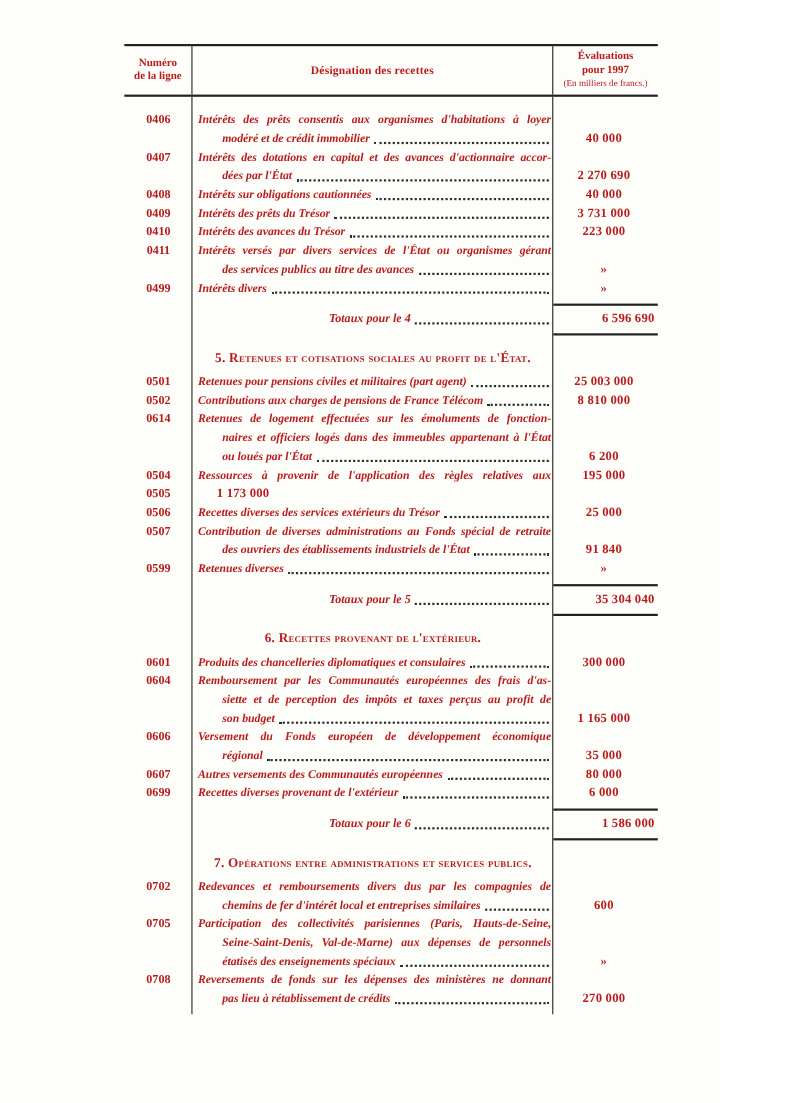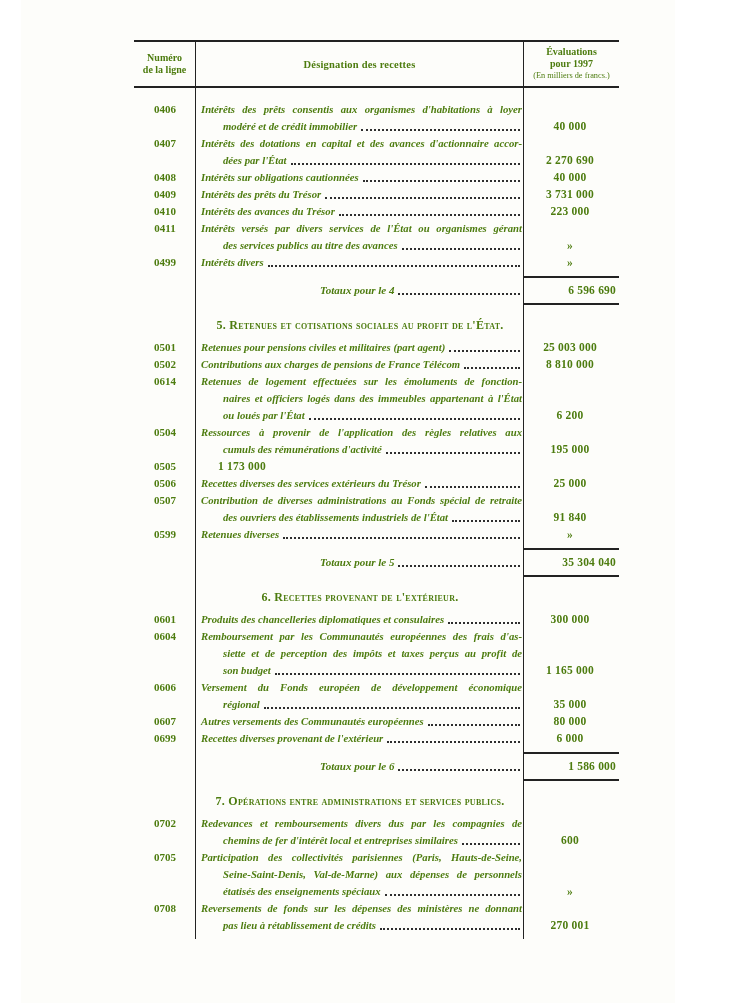--- a/index.html
+++ b/index.html
@@ -1,24 +1,23 @@
 <!DOCTYPE html>
 <html><head>
 <meta charset="utf-8">
 <style>
   html,body{margin:0;padding:0;}
   .page{
     position:relative;
     width:654px;height:1003px;
     background:#fdfdfa;
     font-family:"Liberation Serif","DejaVu Serif",serif;
-    color:#4d7c0f;
+    color:#b91c1c;
     font-weight:bold;
     overflow:hidden;
-    margin-left:21px;
   }
   .table{position:absolute;left:113px;top:40px;width:485px;}
   .thead{
     display:flex;
     border-top:2px solid #222;
     border-bottom:2px solid #222;
     height:48px;
     box-sizing:border-box;
   }
   .hcell{
@@ -204,24 +203,20 @@
               <span class="txt">ou loués par l'État</span>
               <span class="leader"></span>
             </div>
           </div>
           <div class="cell val">6 200</div>
         </div>
         <div class="row item">
           <div class="cell code">0504</div>
           <div class="cell desc">
             <div class="dline j">Ressources à provenir de l'application des règles relatives aux</div>
-            <div class="dline cont last">
-              <span class="txt">cumuls des rémunérations d'activité</span>
-              <span class="leader"></span>
-            </div>
           </div>
           <div class="cell val">195 000</div>
         </div>
         <div class="row item">
           <div class="cell code">0505</div>
           <div class="cell val">1 173 000</div>
         </div>
         <div class="row item">
           <div class="cell code">0506</div>
           <div class="cell desc">
@@ -357,17 +352,17 @@
         </div>
         <div class="row item">
           <div class="cell code">0708</div>
           <div class="cell desc">
             <div class="dline j">Reversements de fonds sur les dépenses des ministères ne donnant</div>
             <div class="dline cont last">
               <span class="txt">pas lieu à rétablissement de crédits</span>
               <span class="leader"></span>
             </div>
           </div>
-          <div class="cell val">270 001</div>
+          <div class="cell val">270 000</div>
         </div>
       </div>
   </div>
 </div>
 
 </body></html>

